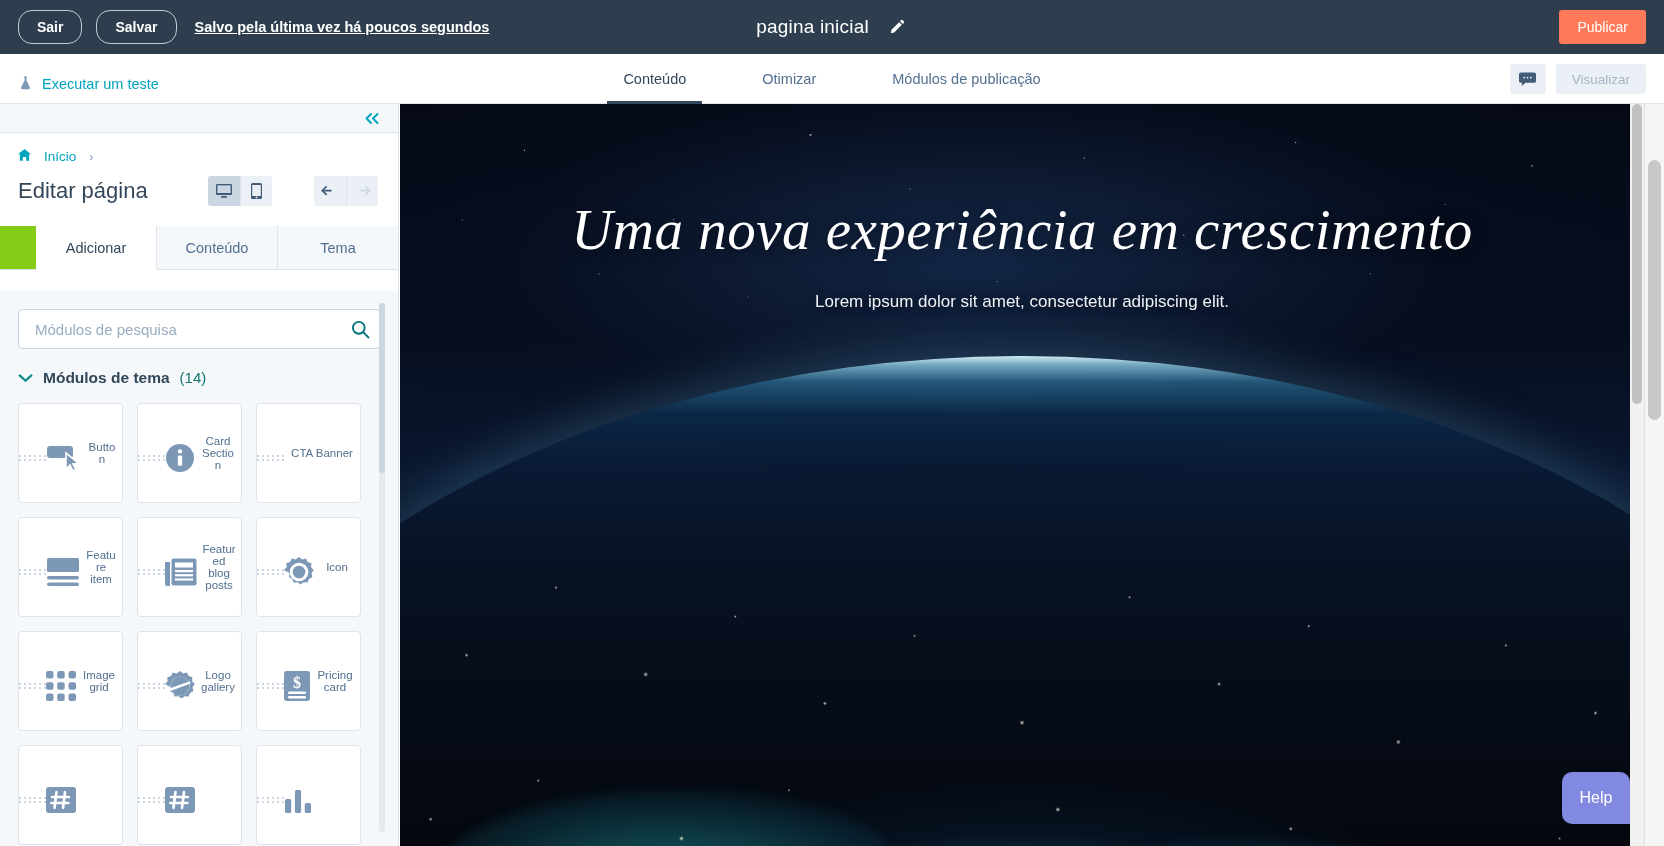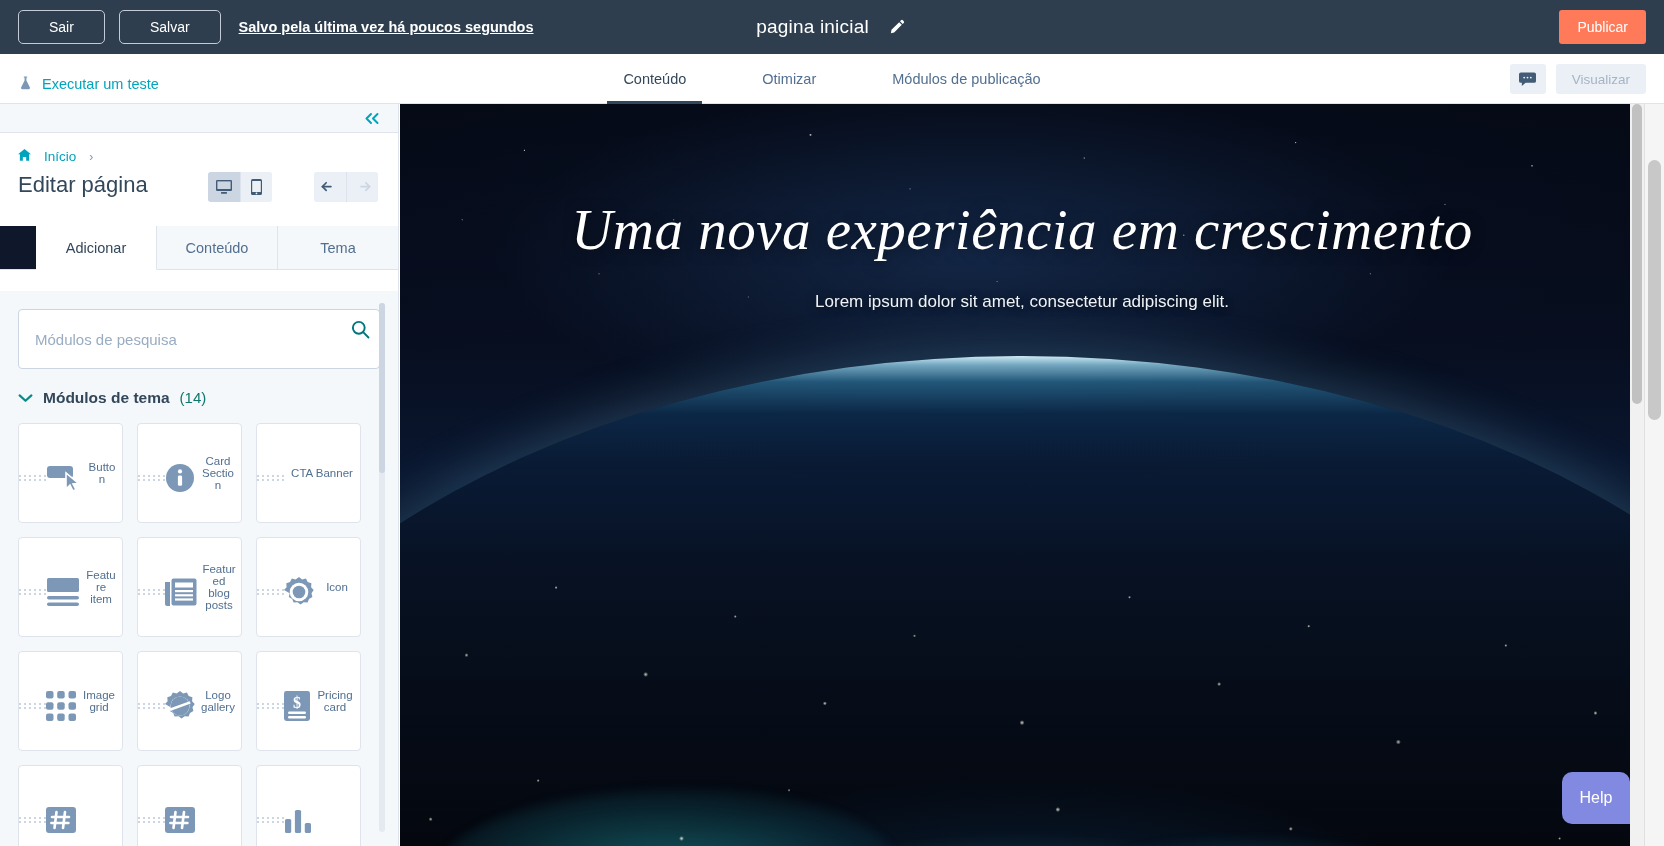--- a/index.html
+++ b/index.html
@@ -12,25 +12,25 @@
 
   
   .topbar {
     position: absolute; top: 0; left: 0;
     width: 1664px; height: 54px;
     background: #2e3e4e;
     display: flex; align-items: center;
   }
   .tb-btn {
     height: 34px; min-width: 58px;
-    border: 1px solid #c3ccd6; border-radius: 5px;
+    border: 1px solid #c3ccd6; border-radius: 14px;
     background: transparent; color: #ffffff;
     font-size: 14px; font-family: "Liberation Sans", sans-serif;
-    cursor: pointer; padding: 0 30px;
-    display: flex; align-items: center; justify-content: center;
+    cursor: pointer; padding: 0 18px;
+    display: flex; align-items: center; justify-content: center; font-weight: bold;
   }
   .tb-btn.exit { margin-left: 18px; }
   .tb-btn.save { margin-left: 14px; min-width: 74px; }
   .saved-link {
     margin-left: 18px; color: #ffffff; font-size: 14.5px;
     font-weight: bold; text-decoration: underline; cursor: pointer;
     white-space: nowrap;
   }
   .page-title-wrap {
     position: absolute; left: 0; right: 0; top: 0; height: 54px;
@@ -111,21 +111,21 @@
     padding-right: 18px;
   }
   .collapse-chev { cursor: pointer; display: flex; align-items: center; }
   .breadcrumb {
     display: flex; align-items: center; gap: 13px;
     padding: 16px 0 0 18px; font-size: 13.5px;
   }
   .bc-link { color: #00a4bd; cursor: pointer; }
   .bc-sep { color: #7c98b6; font-size: 12px; }
   .sb-head {
-    display: flex; align-items: flex-start;
+    display: flex; align-items: center;
     padding: 8px 18px 0 18px; height: 46px;
   }
   .sb-title { font-size: 22px; color: #33475b; flex: 0 0 auto; }
   .seg-group {
     margin-left: 60px; display: flex;
     border-radius: 3px; overflow: hidden; background: #eaf0f6;
   }
   .seg-btn {
     width: 32px; height: 30px; background: #eaf0f6; border: 0;
     display: flex; align-items: center; justify-content: center;
@@ -139,41 +139,41 @@
   }
   .hist-btn {
     width: 32px; height: 30px; background: #eaf0f6; border: 0;
     display: flex; align-items: center; justify-content: center;
     cursor: pointer;
   }
   .hist-btn + .hist-btn { border-left: 1px solid #dce3ec; }
 
   .sb-tabs {
     display: flex; margin-top: 16px;
-    border-bottom: 1px solid #dfe3eb; background: #0f172a; padding-left: 36px;
+    border-bottom: 1px solid #dfe3eb; background: #84cc16; padding-left: 36px;
   }
   .sb-tab {
     flex: 1; text-align: center; font-size: 14.5px;
     color: #516f90; padding: 14px 0 13px; cursor: pointer;
     background: #f5f8fa; border-right: 1px solid #dfe3eb;
     position: relative;
   }
   .sb-tab:last-child { border-right: 0; }
   .sb-tab.active {
     background: #ffffff; color: #33475b; border-bottom: 1px solid #fff;
     margin-bottom: -1px;
   }
 
   .sb-body {
     position: absolute; top: 187px; left: 0; right: 0; bottom: 0;
     background: #f5f8fa; overflow: hidden;
   }
   .search-wrap { padding: 18px 18px 0 18px; position: relative; }
   .search-input {
-    width: 100%; height: 60px; border: 1px solid #cbd6e2;
+    width: 100%; height: 40px; border: 1px solid #cbd6e2;
     border-radius: 4px; background: #fff; padding: 0 44px 0 16px;
     font-size: 15px; color: #33475b;
     font-family: "Liberation Sans", sans-serif;
   }
   .search-input::placeholder { color: #99acc2; }
   .search-icon-btn {
     position: absolute; right: 28px; top: 29px;
     background: none; border: 0; cursor: pointer;
     display: flex; align-items: center;
   }

